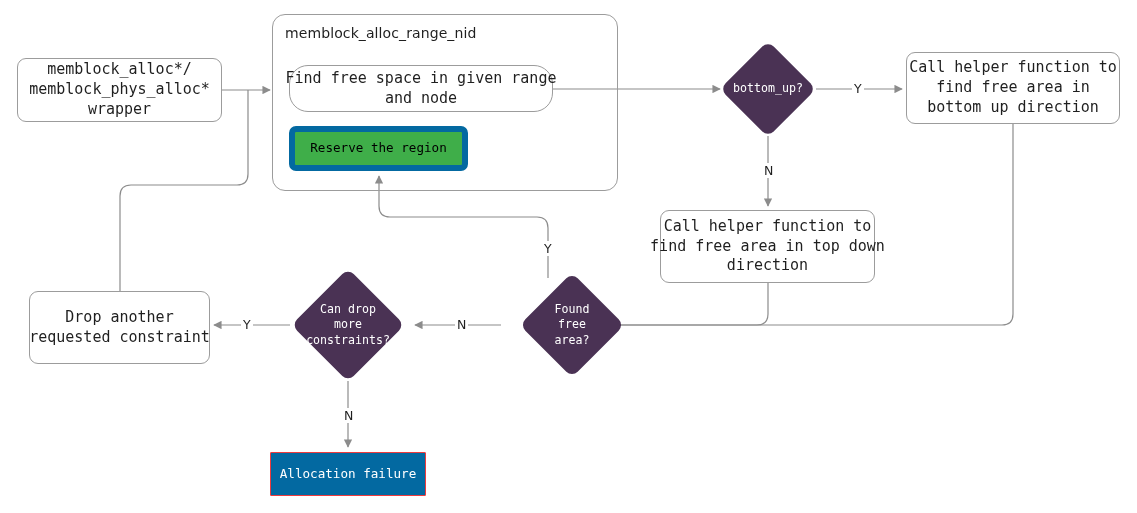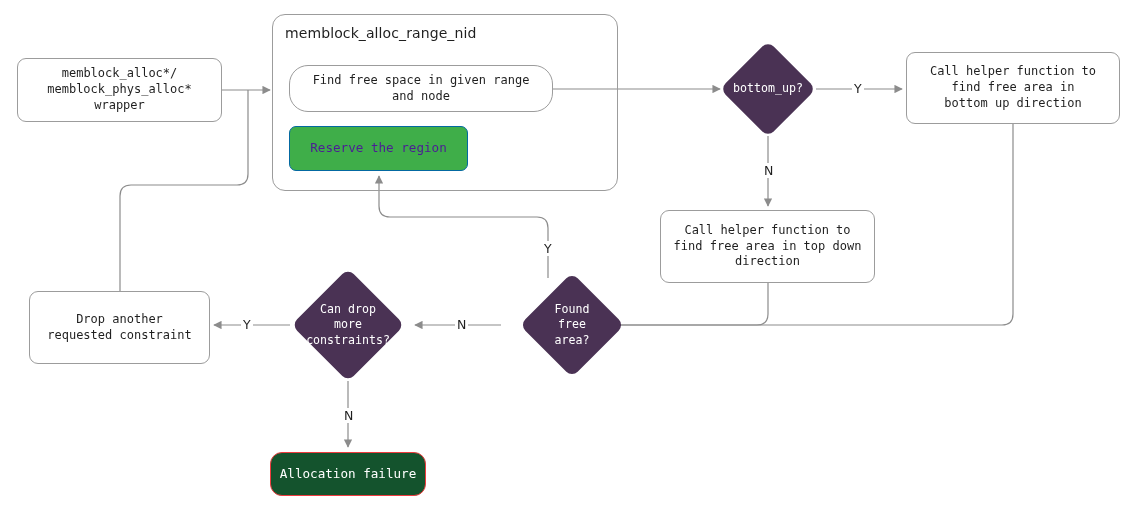--- a/index.html
+++ b/index.html
@@ -36,21 +36,21 @@
   .node .txt {
     white-space: pre;
     line-height: 1.32;
   }
   
   .rect {
     background: #ffffff;
     border: 1.1px solid #9c9c9c;
     border-radius: 9px;
     color: #1f1f1f;
-    font-size: 12px;
+    font-size: 15px;
   }
   
   .subgraph {
     position: absolute;
     box-sizing: border-box;
     background: transparent;
     border: 1.3px solid #9c9c9c;
     border-radius: 13px;
     z-index: 1;
   }
@@ -59,29 +59,29 @@
     font-family: "DejaVu Sans", "Liberation Sans", sans-serif;
     font-size: 14px;
     color: #1f1f1f;
     white-space: pre;
     z-index: 3;
     letter-spacing: 0.1px;
   }
   
   .fill-green {
     background: #3fae49;
-    border: 1px solid #0369a1;
+    border: 6px solid #0369a1;
     border-radius: 7px;
-    color: #4c1d95;
+    color: #000000;
     font-size: 12.6px;
   }
   .fill-red {
-    background: #14532d;
+    background: #0369a1;
     border: 1px solid #ee3b3e;
-    border-radius: 12px;
+    border-radius: 1px;
     color: #ffffff;
     font-size: 12.6px;
   }
   
   .diamond {
     position: absolute;
     z-index: 2;
     text-decoration: underline;
   }
   .diamond .shape {

